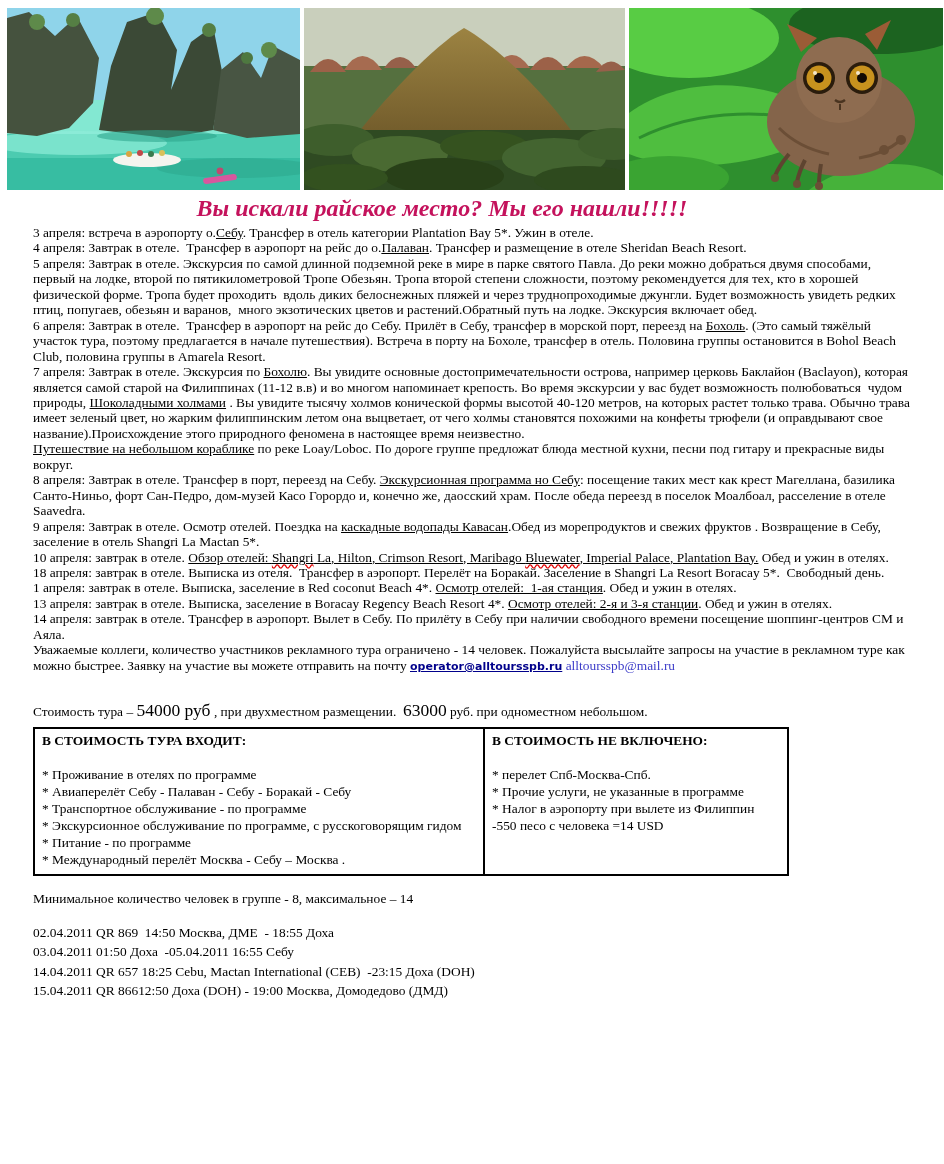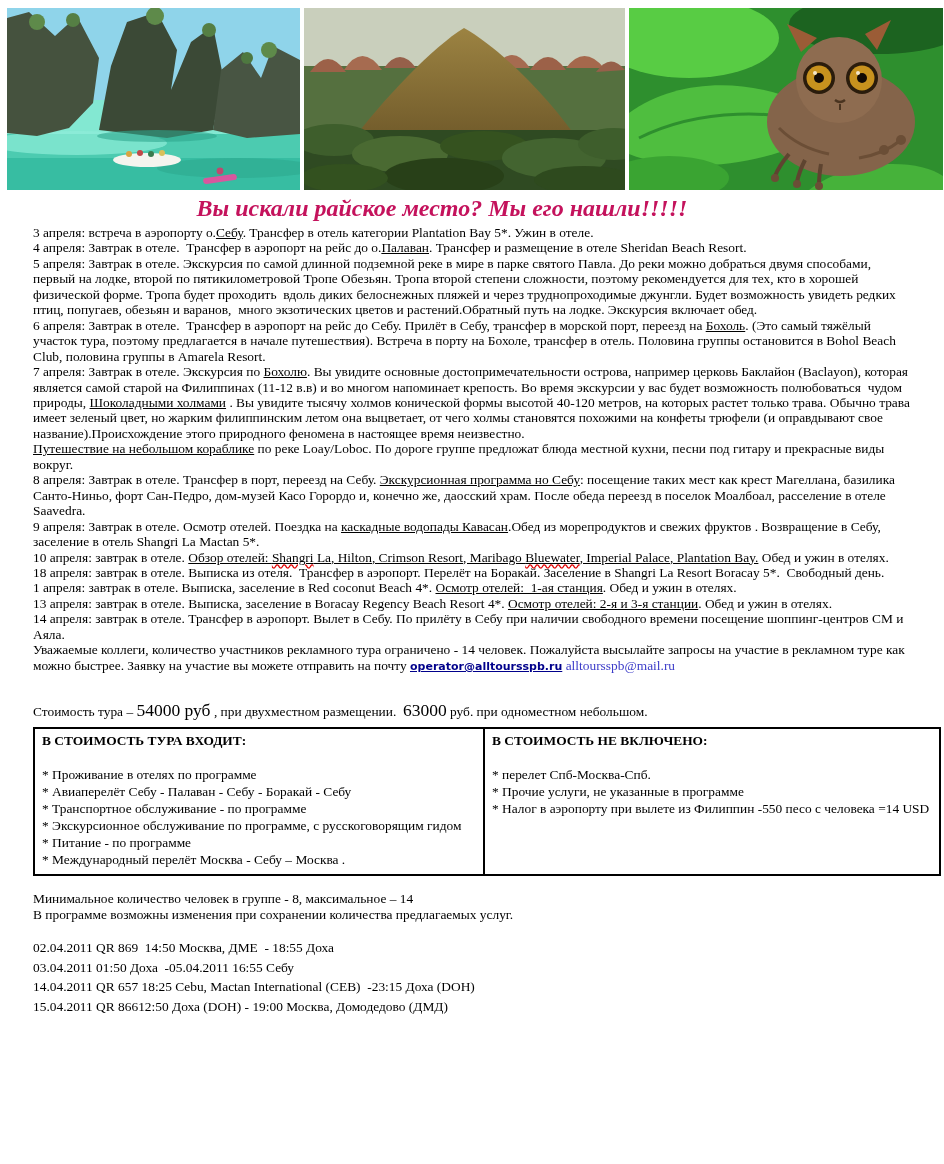--- a/index.html
+++ b/index.html
@@ -13,21 +13,21 @@
   .intro{line-height:19px;margin-bottom:3px;}
   .b{font-weight:normal;}
   .u{text-decoration:underline;}
   .wavy{text-decoration-line:underline;text-decoration-style:wavy;text-decoration-color:#e00000;text-underline-offset:2px;}
   .pink-lg{color:#C4125C;font-weight:bold;font-style:italic;font-size:20.5px;}
   .pink-xl{color:#C4125C;font-weight:bold;font-style:italic;font-size:22.5px;}
   .big{font-weight:normal;font-size:17.5px;}
   .link1{font-family:"DejaVu Sans",sans-serif;font-size:11px;font-weight:bold;color:#00008B;text-decoration:underline;cursor:pointer;}
   .link2{color:#3B3BC8;cursor:pointer;}
   .price{margin-top:25px;line-height:22px;}
-  .cost-table{border-collapse:collapse;width:908px;margin-top:4px;table-layout:fixed;}
+  .cost-table{border-collapse:collapse;width:756px;margin-top:4px;table-layout:fixed;}
   .cost-table td{border:2px solid #000;vertical-align:top;padding:3px 7px 6px 7px;line-height:17px;}
   .cost-table td.left{width:434px;}
   .th{font-weight:bold;}
   .spacer{height:17px;}
   .cell-line{white-space:pre-wrap;}
   .notes{margin-top:15px;}
   .flights{margin-top:16px;}
   .flights .line{line-height:19.5px;}
 </style>
 </head>
@@ -171,21 +171,20 @@
                 <div class="cell-line">* Прочие услуги, не указанные в программе</div>
                 <div class="cell-line">* Налог в аэропорту при вылете из Филиппин -550 песо с человека =14 USD</div>
               </div>
         </td>
       </tr>
     </tbody>
       </table>
 
     <div class="notes">
       <p class="line">Минимальное количество человек в группе - 8, максимальное – 14</p>
-      <p class="line">В программе возможны изменения при сохранении количества предлагаемых услуг.</p>
     </div>
 
     <div class="flights">
         <p class="line"><span class="b">02.04.2011</span><span> QR 869  14:50 Москва, ДМЕ  - 18:55 Доха</span></p>
         <p class="line"><span class="b">03.04.2011</span><span> 01:50 Доха  -05.04.2011 16:55 Себу</span></p>
         <p class="line"><span class="b">14.04.2011</span><span> QR 657 18:25 Cebu, Mactan International (CEB)  -23:15 Доха (DOH)</span></p>
         <p class="line"><span class="b">15.04.2011</span><span> QR 86612:50 Доха (DOH) - 19:00 Москва, Домодедово (ДМД)</span></p>
       </div>
   </div>
 </div>

